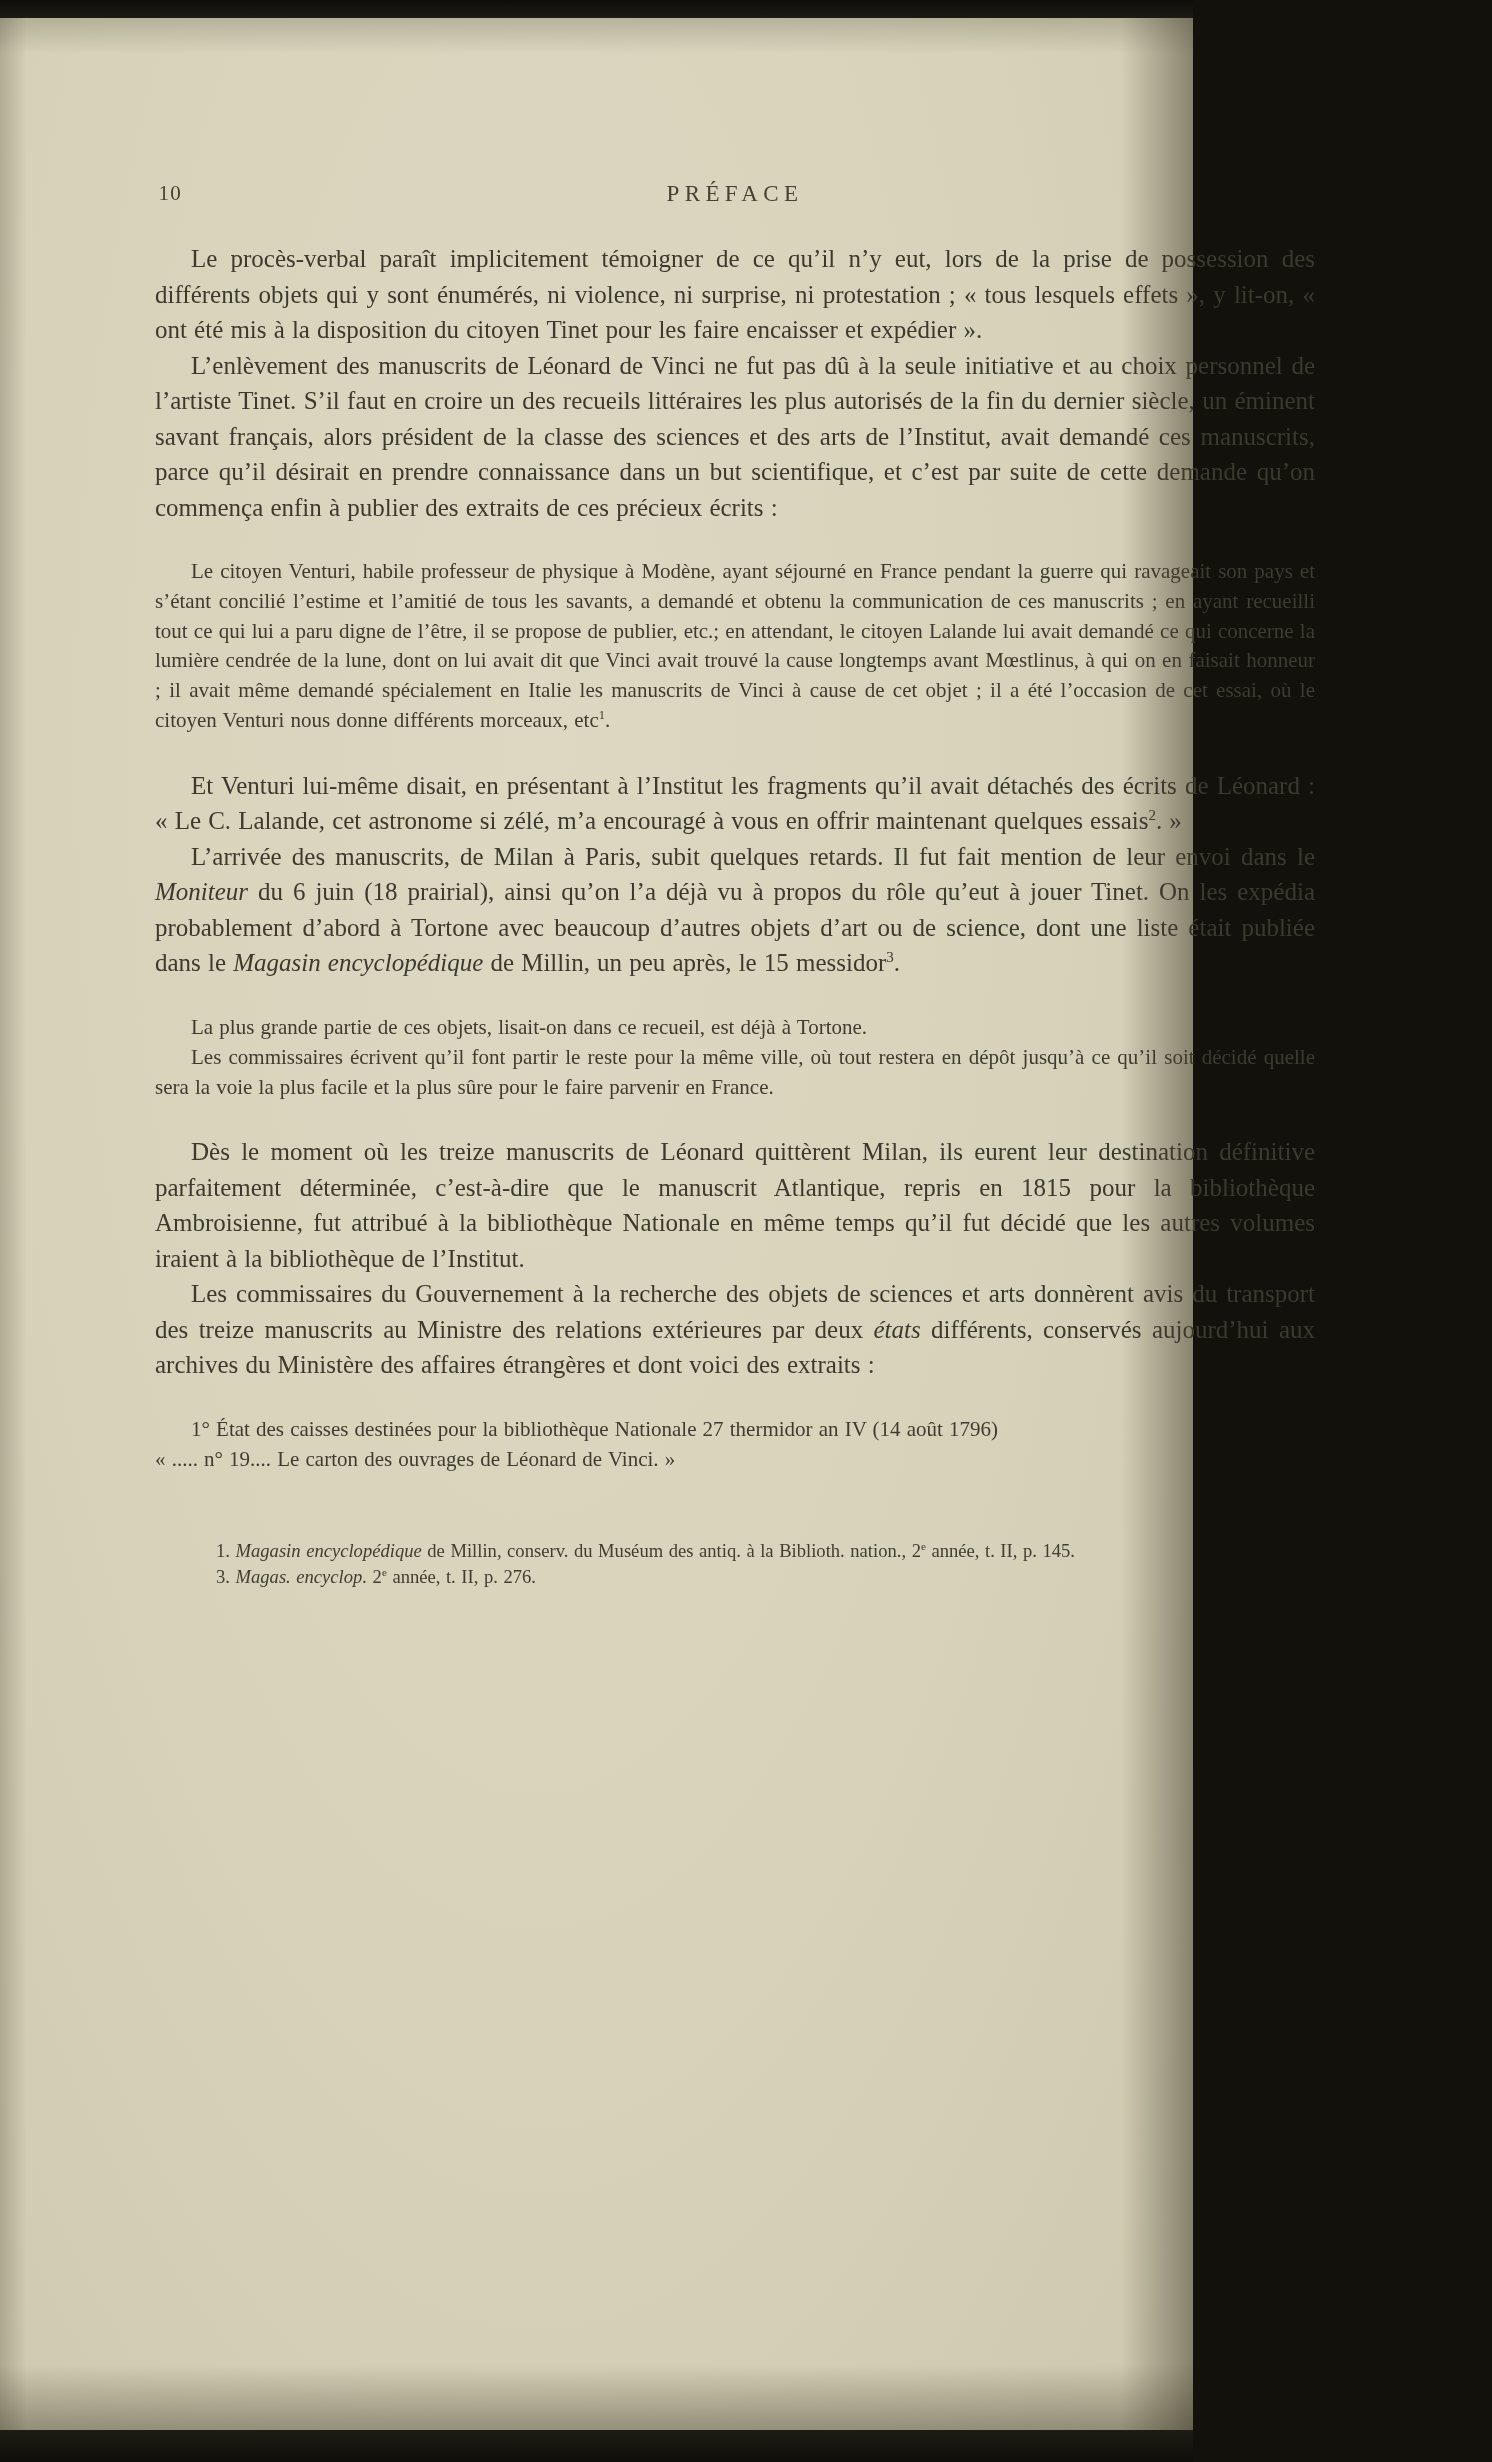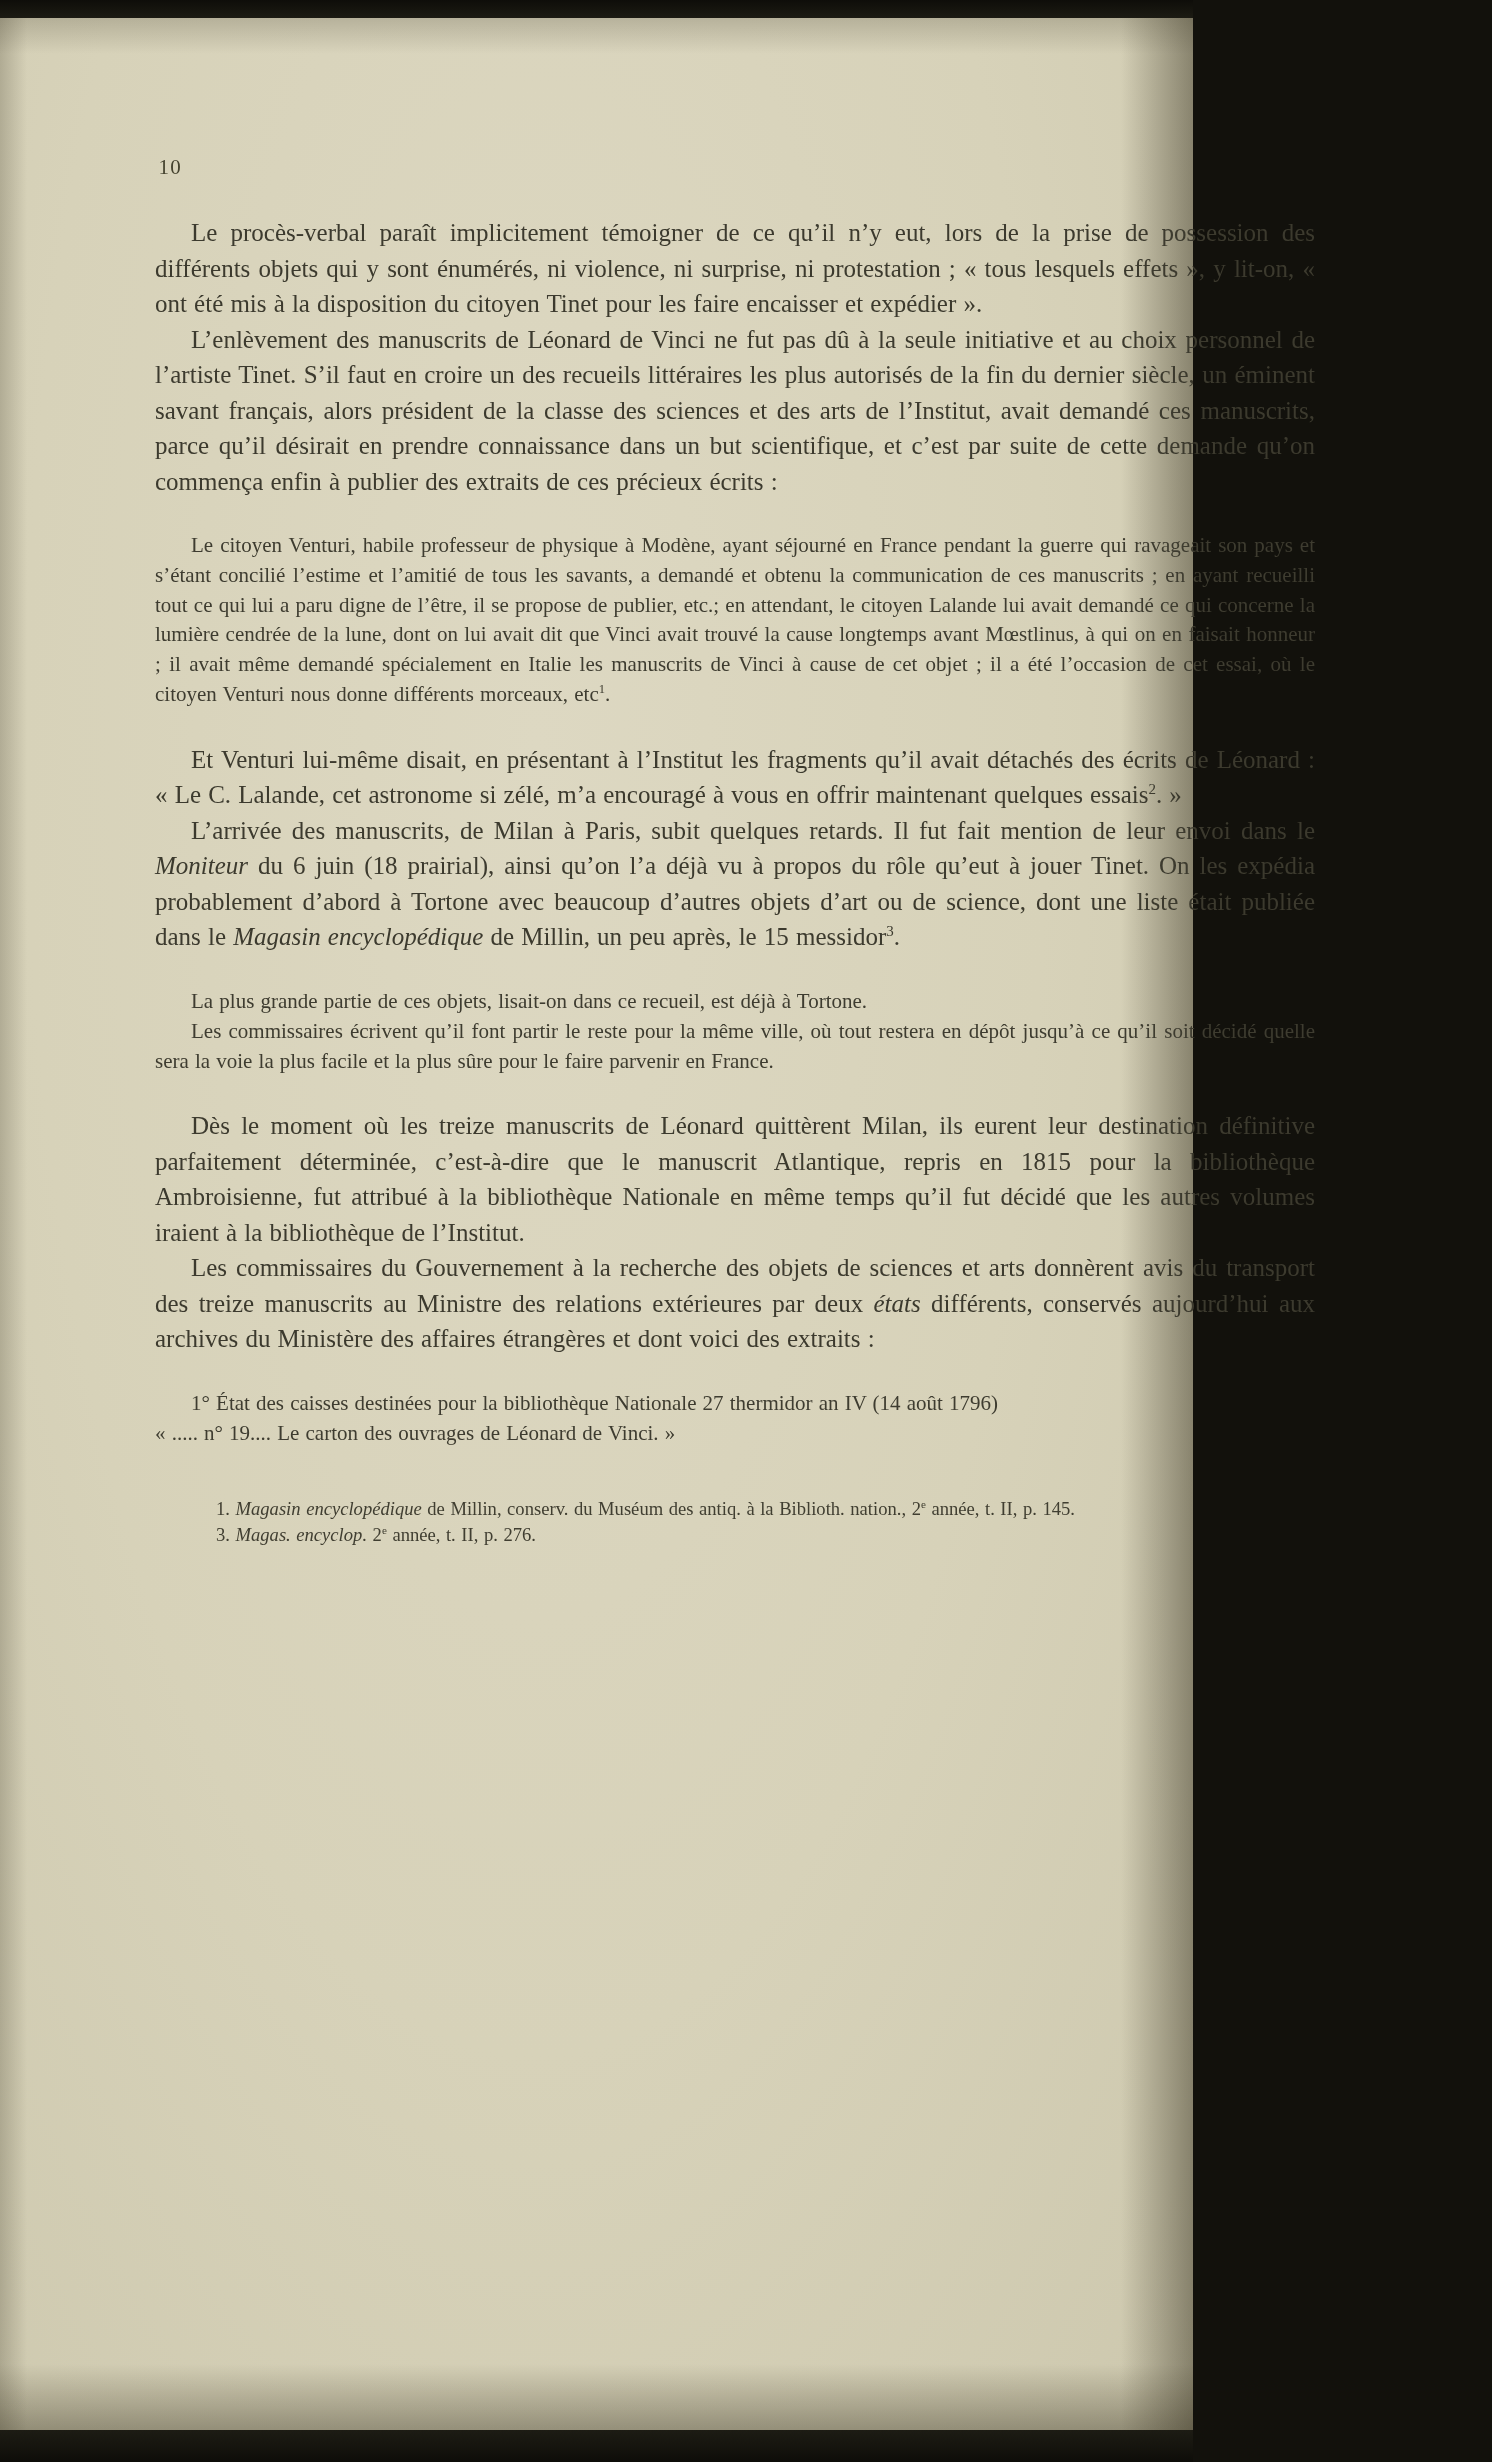--- a/index.html
+++ b/index.html
@@ -34,35 +34,36 @@
   }
   main {
     width: 1160px; margin: 34px 0 0 155px;
     font-size: 25px; line-height: 1.42;
     text-align: justify; word-spacing: 0.9px;
   }
   .block p { margin: 0; text-indent: 36px; }
   .block.body { margin: 0; }
   .block.quote { font-size: 21px; line-height: 1.42; margin: 32px 0; color: #3e3c30; }
   .block.footnotes {
-    font-size: 18.6px; line-height: 1.36; margin-top: 48px;
+    font-size: 18.6px; line-height: 1.36; margin-top: 64px;
     padding-left: 61px; text-align: left; color: #403e31;
   }
   .block.footnotes p { text-indent: 0; }
   .it { font-style: italic; }
   sup { font-size: 60%; line-height: 0; vertical-align: super; }
 </style>
 </head>
 <body>
 
 <div class="scan">
   <div class="band top"></div>
   <div class="paper">
     <header class="page-header">
       <span class="pageno">10</span>
+      <span class="running-title">PRÉFACE</span>
     </header>
     <main>
         <section class="block body">
           <p><span>Le procès-verbal paraît implicitement témoigner de ce qu’il n’y eut, lors de la prise de possession des différents objets qui y sont énumérés, ni violence, ni surprise, ni protestation ; « tous lesquels effets », y lit-on, « ont été mis à la disposition du citoyen Tinet pour les faire encaisser et expédier ».</span></p>
         </section>
         <section class="block body">
           <p><span>L’enlèvement des manuscrits de Léonard de Vinci ne fut pas dû à la seule initiative et au choix personnel de l’artiste Tinet. S’il faut en croire un des recueils littéraires les plus autorisés de la fin du dernier siècle, un éminent savant français, alors président de la classe des sciences et des arts de l’Institut, avait demandé ces manuscrits, parce qu’il désirait en prendre connaissance dans un but scientifique, et c’est par suite de cette demande qu’on commença enfin à publier des extraits de ces précieux écrits :</span></p>
         </section>
         <section class="block quote">
           <p><span>Le citoyen Venturi, habile professeur de physique à Modène, ayant séjourné en France pendant la guerre qui ravageait son pays et s’étant concilié l’estime et l’amitié de tous les savants, a demandé et obtenu la communication de ces manuscrits ; en ayant recueilli tout ce qui lui a paru digne de l’être, il se propose de publier, etc.; en attendant, le citoyen Lalande lui avait demandé ce qui concerne la lumière cendrée de la lune, dont on lui avait dit que Vinci avait trouvé la cause longtemps avant Mœstlinus, à qui on en faisait honneur ; il avait même demandé spécialement en Italie les manuscrits de Vinci à cause de cet objet ; il a été l’occasion de cet essai, où le citoyen Venturi nous donne différents morceaux, etc</span><sup>1</sup><span>.</span></p>

